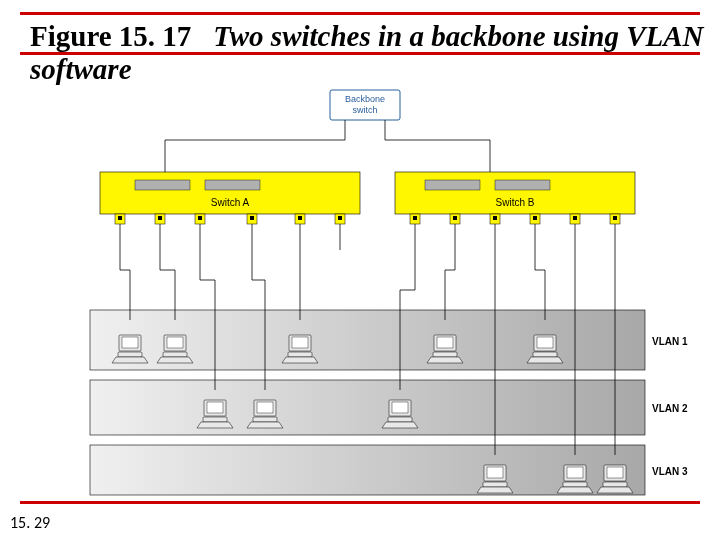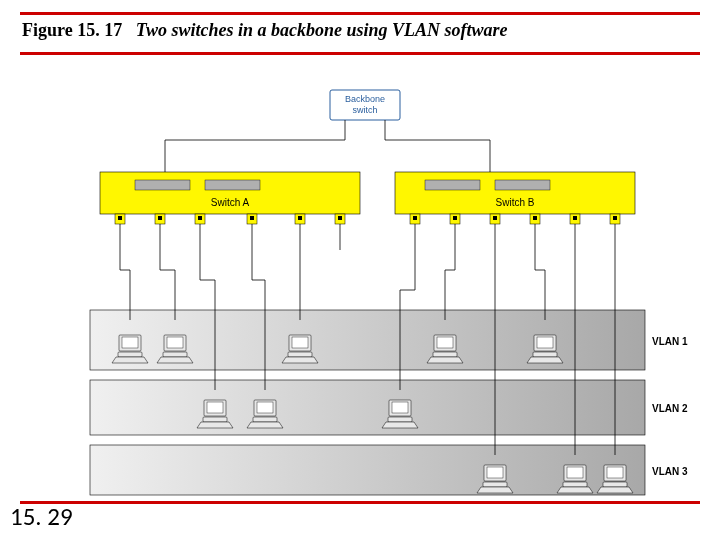--- a/index.html
+++ b/index.html
@@ -1,21 +1,21 @@
 <!DOCTYPE html>
 <html><head>
 <meta charset="utf-8">
 <style>
   body { margin:0; padding:0; font-family: "Times New Roman", serif; background:#fff; }
   .page { width:720px; height:540px; position:relative; }
   .rule { position:absolute; left:20px; right:20px; height:3px; background:#c00; }
-  .title { position:absolute; left:22px; top:20px; font-size:18px; }
+  .title { position:absolute; left:30px; top:20px; font-size:29px; }
   .title .fig { font-weight:bold; }
   .title .cap { font-style:italic; font-weight:bold; }
-  .pagenum { position:absolute; left:10px; bottom:8px; font-family: Calibri, Arial, sans-serif; font-size:25px; }
+  .pagenum { position:absolute; left:10px; bottom:8px; font-family: Calibri, Arial, sans-serif; font-size:16px; }
   svg { position:absolute; left:0; top:0; }
   .pcbody { fill:#e8e8e8; stroke:#000; stroke-width:0.5; }
   .pcscreen { fill:#fff; stroke:#000; stroke-width:0.4; }
   .swbox { fill:#fff700; stroke:#000; stroke-width:0.6; }
   .swport { fill:#b0b0b0; stroke:#000; stroke-width:0.4; }
   .bbox { fill:#fff; stroke:#2b5f9e; stroke-width:1; }
   .btxt { font: 9px Arial, sans-serif; fill:#2b5f9e; }
   .lbl  { font: 10px Arial, sans-serif; fill:#000; }
   .vlbl { font: bold 10px Arial, sans-serif; fill:#000; }
   .wire { stroke:#000; stroke-width:0.8; fill:none; }

